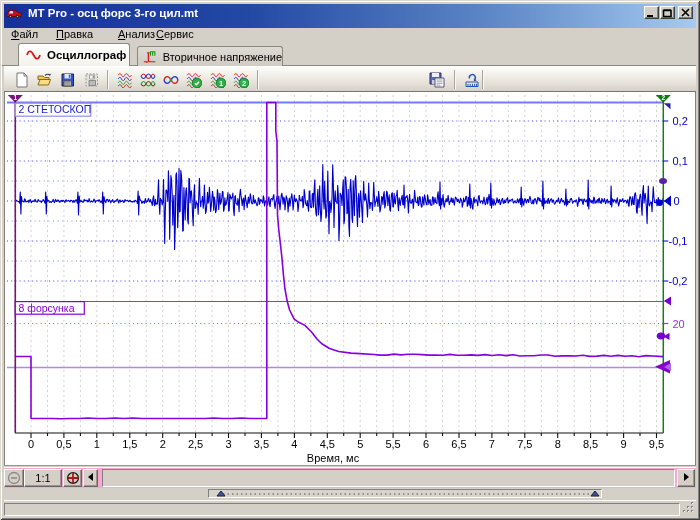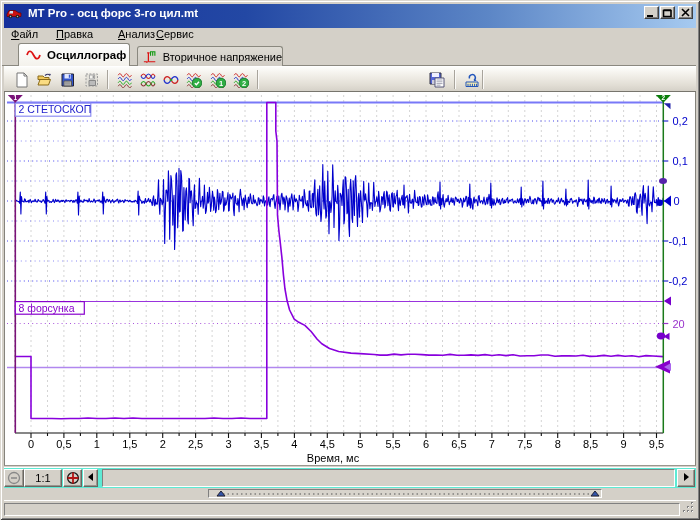--- a/index.html
+++ b/index.html
@@ -25,21 +25,21 @@
   font-size:11px; display:flex; align-items:center; padding-left:5px;margin-left:24px; }
 #toolbar { position:absolute; left:4px; top:66px; right:4px; height:26px;
   background:linear-gradient(#fdfdfb,#f3f1eb 30%,#e2ded5 75%,#d5d1c8);
   border-bottom:1px solid #77756d; border-top:1px solid #fff; }
 .ti { position:absolute; top:5px; }
 .tsep { position:absolute; top:3px; width:1px; height:19px; background:#a8a49c; box-shadow:1px 0 0 #fbfaf8; }
 #combo { position:absolute; left:280px; top:1px; width:139px; height:22px; border:1px solid #a09e96;
   background:linear-gradient(#fafaf7,#eceade); font-size:12px; padding:3px 0 0 8px; }
 #plot { position:absolute; left:4px; top:92px; width:692px; height:374px; background:#fff;
   border-left:1px solid #85837b; border-right:1px solid #85837b; border-bottom:1px solid #9a978f; }
-#zoomrow { position:absolute; left:4px; top:467px; right:4px; height:36px; background:#5eead4; border-top:1px solid #fff; }
+#zoomrow { position:absolute; left:4px; top:467px; right:4px; height:36px; background:#f9a8d4; border-top:1px solid #fff; }
 .zbtn { position:absolute; top:1px; height:18px; background:#d4d0c8; border:1px solid; border-color:#fff #696661 #696661 #fff;
   box-shadow:inset -1px -1px 0 #9a968e; font-size:11px; text-align:center; }
 #ztrack { position:absolute; left:98px; top:1px; right:21px; height:18px; background:#d4d0c8;
   border:1px solid; border-color:#808080 #fff #fff #808080; }
 #indrow { position:absolute; left:4px; top:488px; right:4px; height:12px; background:#d4d0c8; }
 #indtrack { position:absolute; left:204px; top:1px; width:394px; height:9px; background:#d8d4cc;
   border:1px solid; border-color:#808080 #fff #fff #808080; }
 #status { position:absolute; left:4px; top:500px; right:4px; height:16px; background:#d4d0c8; border-top:1px solid #fff; }
 #sfield { position:absolute; left:0px; top:2px; width:676px; height:13px;
   border:1px solid; border-color:#808080 #fff #fff #808080; }

